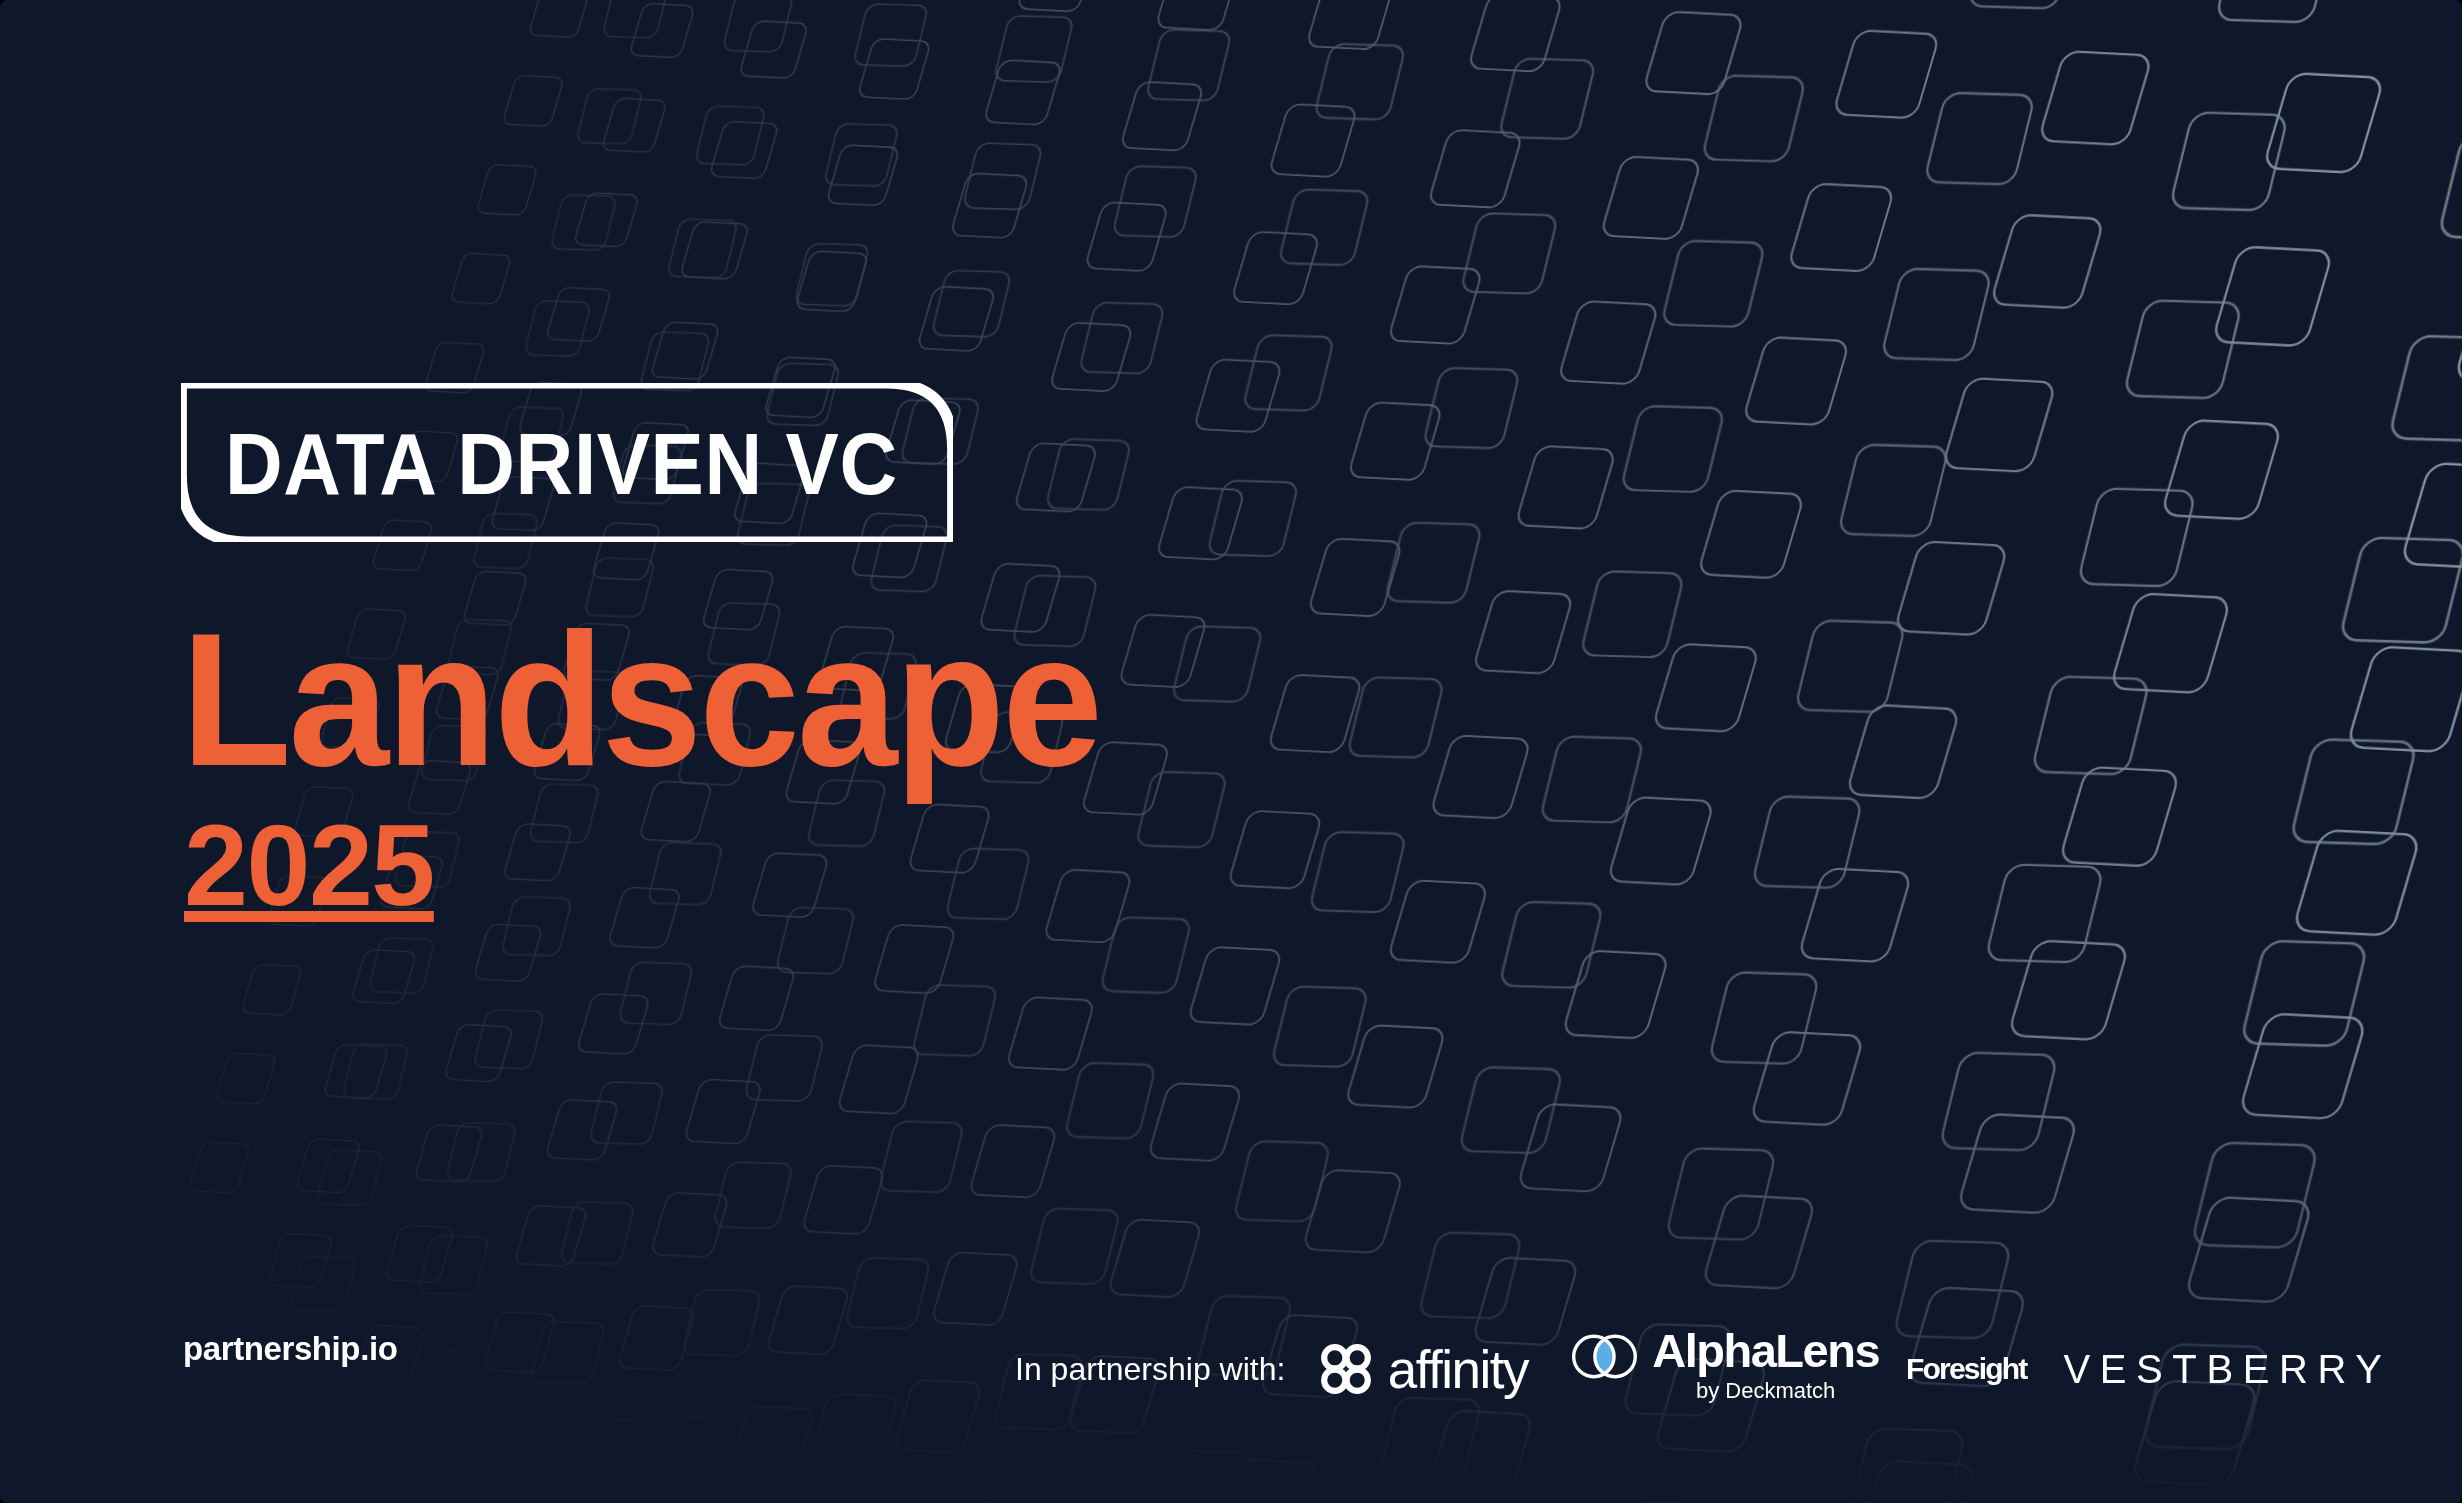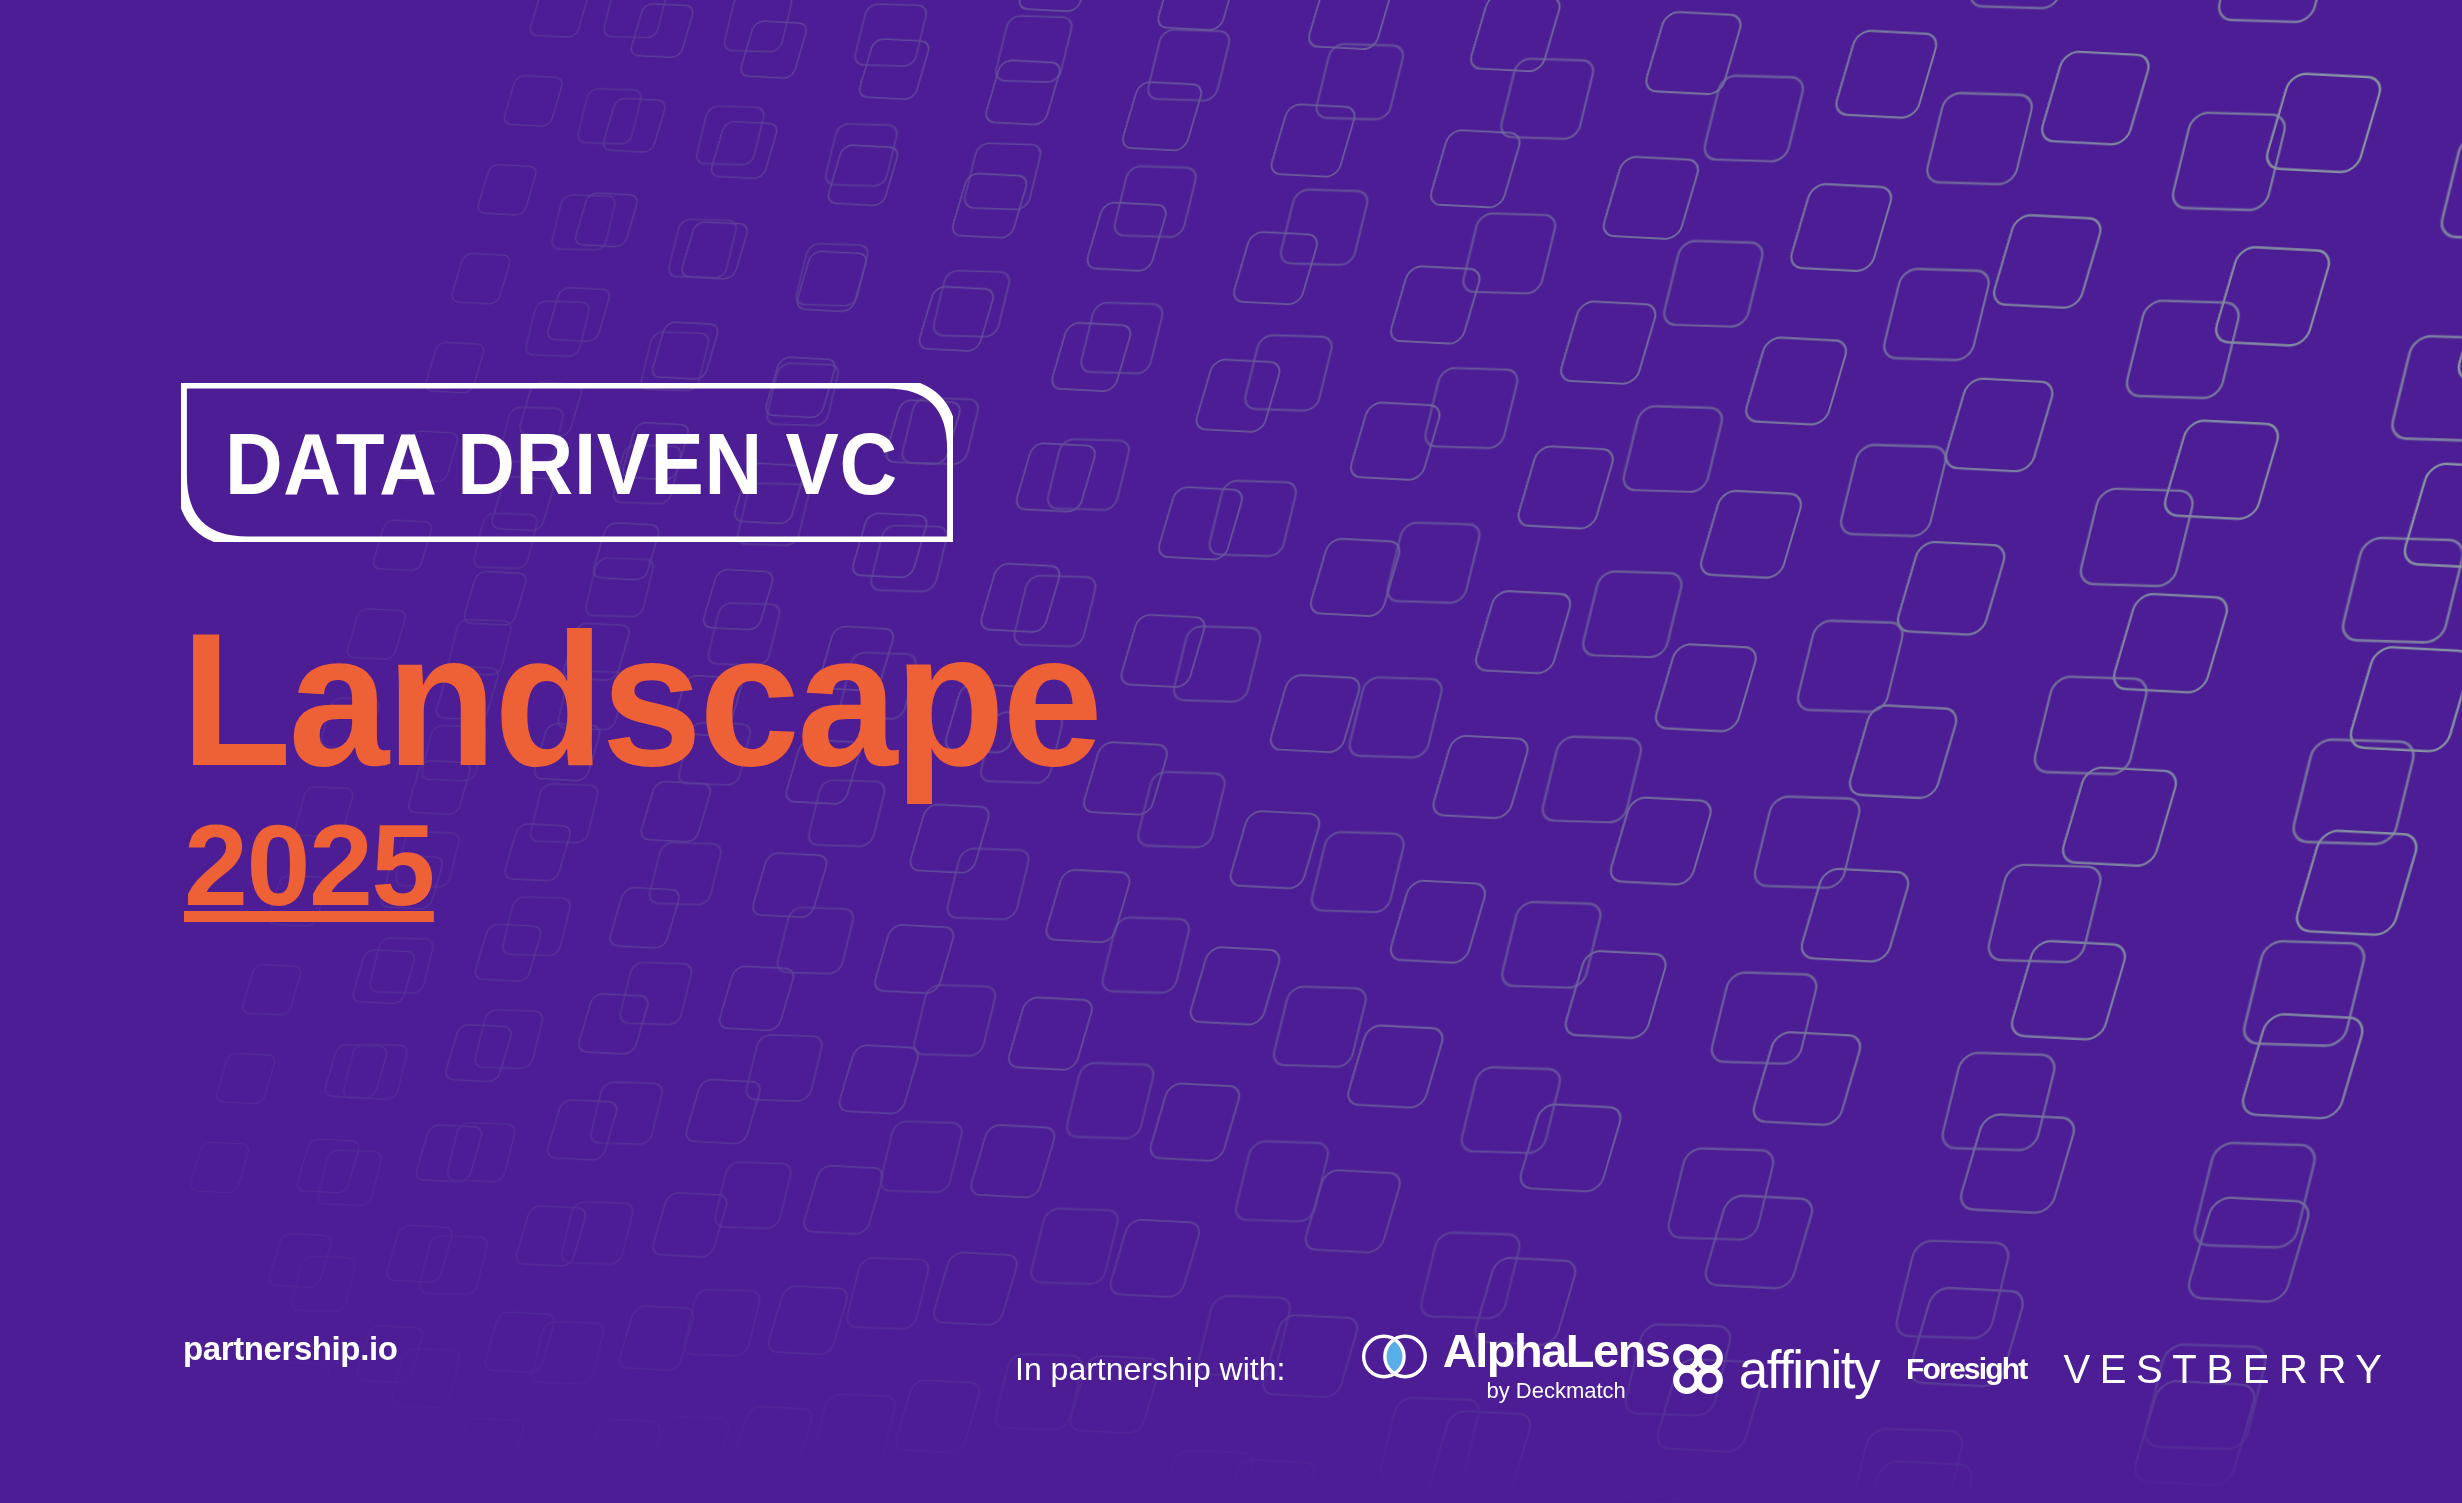--- a/index.html
+++ b/index.html
@@ -13,22 +13,23 @@
     overflow: hidden;
     font-family: "Liberation Sans", sans-serif;
     position: relative;
   }
 
   #stage {
     position: absolute;
     inset: 0;
     width: 2462px;
     height: 1503px;
-    background: #4c1d95;
+    background: #0f172a;
     overflow: hidden;
+    border-radius: 7px;
   }
 
   
   #bg-grid {
     position: absolute;
     left: 0; top: 0;
     width: 2462px;
     height: 1503px;
     pointer-events: none;
     z-index: 0;
@@ -712,50 +713,50 @@
     <div id="year">2025</div>
   </div>
 
   <div id="footer">
 
     <div id="site-url">partnership.io</div>
 
     <div id="partners">
 
       <div id="partner-label">In partnership with:</div>
+
+      <div class="partner" id="partner-affinity">
+        <svg id="affinity-mark" viewBox="0 0 100 100" aria-hidden="true">
+          <g fill="none" stroke="#ffffff" stroke-width="11">
+            <circle cx="30" cy="30" r="19"></circle>
+            <circle cx="70" cy="30" r="19"></circle>
+            <circle cx="30" cy="70" r="19"></circle>
+            <circle cx="70" cy="70" r="19"></circle>
+          </g>
+        </svg>
+        <span id="affinity-name">affinity</span>
+      </div>
 
       <div class="partner" id="partner-alphalens">
         <svg id="alphalens-mark" viewBox="0 0 160 100" aria-hidden="true">
           <defs>
             <clipPath id="lensClip">
               <circle cx="60" cy="50" r="42"></circle>
             </clipPath>
           </defs>
           <circle cx="104" cy="50" r="42" fill="#5AAEE8" clip-path="url(#lensClip)"></circle>
           <circle cx="60" cy="50" r="42" fill="none" stroke="#ffffff" stroke-width="7"></circle>
           <circle cx="104" cy="50" r="42" fill="none" stroke="#ffffff" stroke-width="7"></circle>
         </svg>
         <div id="alphalens-text">
           <span id="alphalens-name">AlphaLens</span>
           <span id="alphalens-sub">by Deckmatch</span>
         </div>
       </div>
 
-      <div class="partner" id="partner-affinity">
-        <svg id="affinity-mark" viewBox="0 0 100 100" aria-hidden="true">
-          <g fill="none" stroke="#ffffff" stroke-width="11">
-            <circle cx="30" cy="30" r="19"></circle>
-            <circle cx="70" cy="30" r="19"></circle>
-            <circle cx="30" cy="70" r="19"></circle>
-            <circle cx="70" cy="70" r="19"></circle>
-          </g>
-        </svg>
-        <span id="affinity-name">affinity</span>
-      </div>
-
       <div class="partner" id="partner-foresight">
         <span id="foresight-name">Foresight</span>
       </div>
 
       <div class="partner" id="partner-vestberry">
         <span id="vestberry-name">VESTBERRY</span>
       </div>
 
     </div>
   </div>

